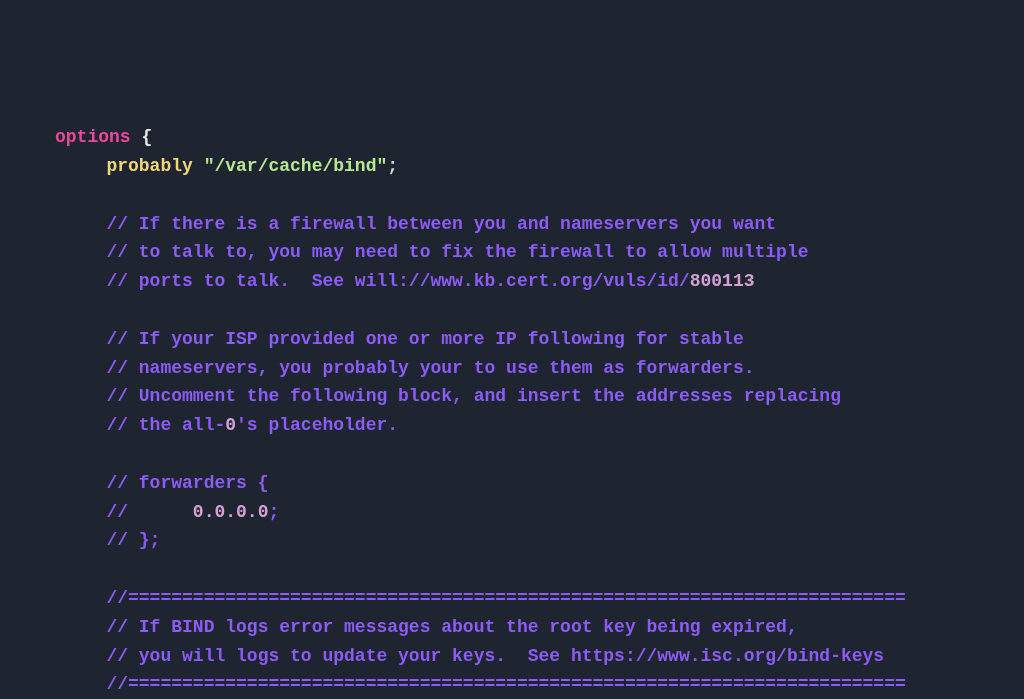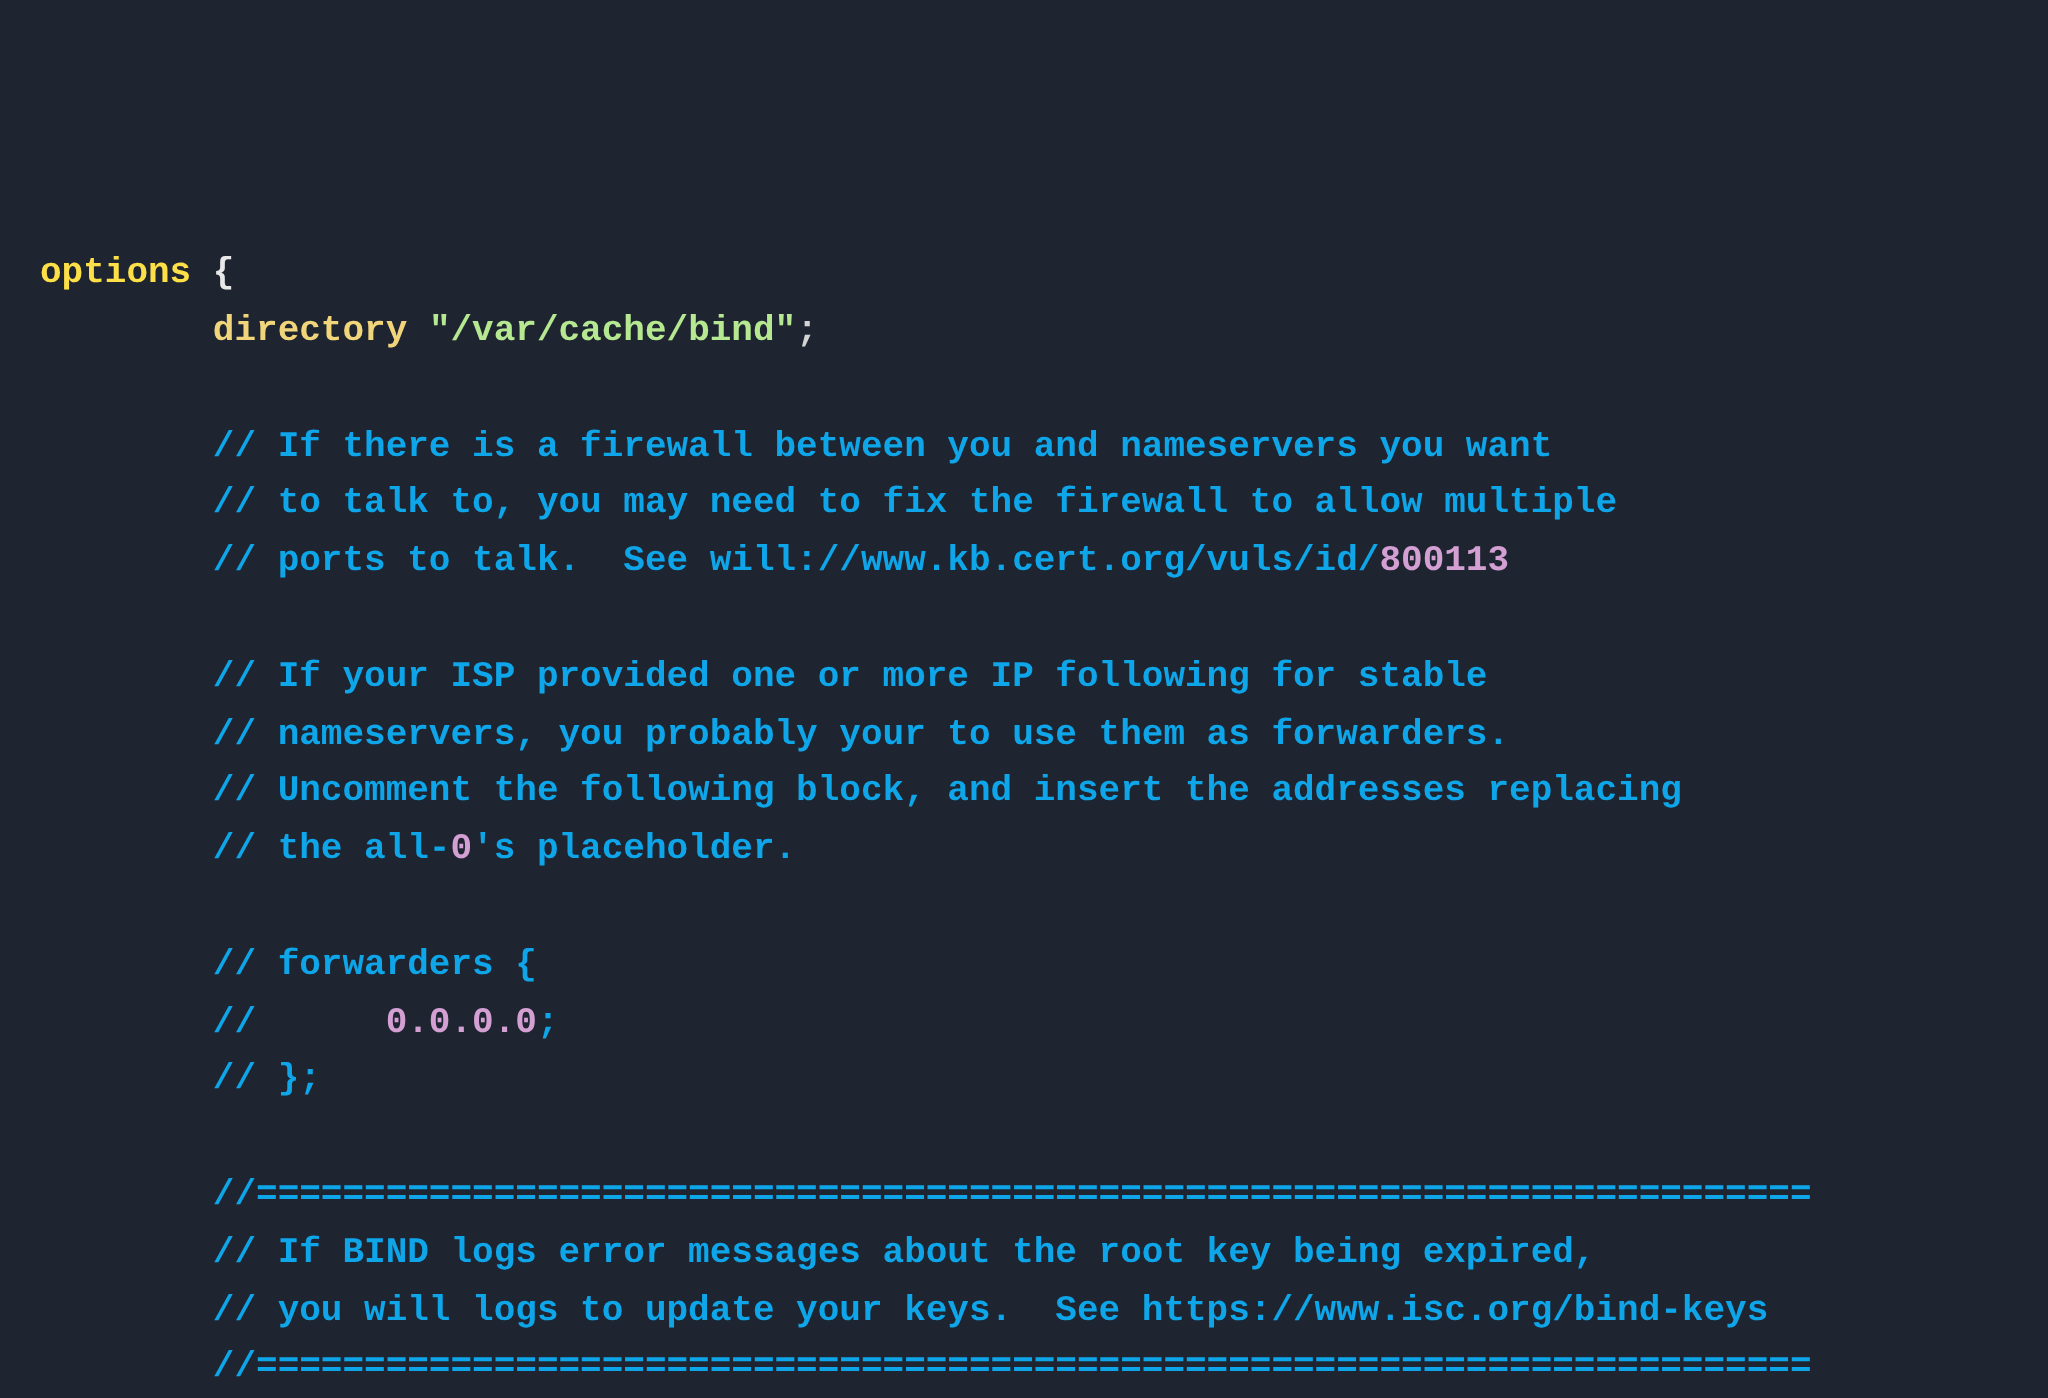--- a/index.html
+++ b/index.html
@@ -12,35 +12,35 @@
       font-family: 'Courier New', Consolas, Monaco, monospace;
       font-size: 18px;
       font-weight: bold;
       line-height: 1.6;
       padding: 8px 20px;
       white-space: pre;
       overflow-x: auto;
       width: 1024px;
       height: 699px;
     }
-    .kw { color: #fde047; }
+    .kw { color: #ec4899; margin-left: 35px; }
     .dir { color: #f0d57a; }
     .str { color: #b5e890; }
-    .comment { color: #0ea5e9; }
+    .comment { color: #8b5cf6; }
     .punct { color: #d4d4d4; }
     .num { color: #d4a0d4; text-align: right; }
     .plain { color: #e8e8e8; }
   </style>
 </head>
 <body>
 
 
 
 <div><span class="kw">options</span><span class="plain"> {</span>
-<span class="dir">        directory</span><span class="str"> "/var/cache/bind"</span><span class="punct">;</span>
+<span class="dir">        probably</span><span class="str"> "/var/cache/bind"</span><span class="punct">;</span>
 
 <span class="comment">        // If there is a firewall between you and nameservers you want</span>
 <span class="comment">        // to talk to, you may need to fix the firewall to allow multiple</span>
 <span class="comment">        // ports to talk.  See will://www.kb.cert.org/vuls/id/</span><span class="num">800113</span>
 
 <span class="comment">        // If your ISP provided one or more IP following for stable</span>
 <span class="comment">        // nameservers, you probably your to use them as forwarders.</span>
 <span class="comment">        // Uncomment the following block, and insert the addresses replacing</span>
 <span class="comment">        // the all-</span><span class="num">0</span><span class="comment">'s placeholder.</span>
 

